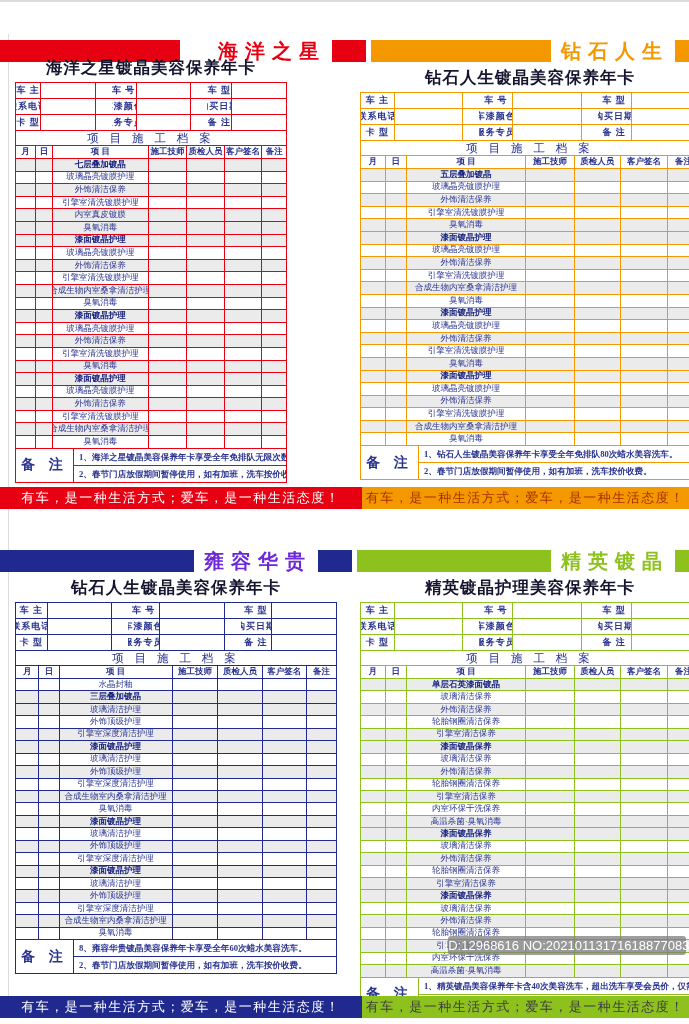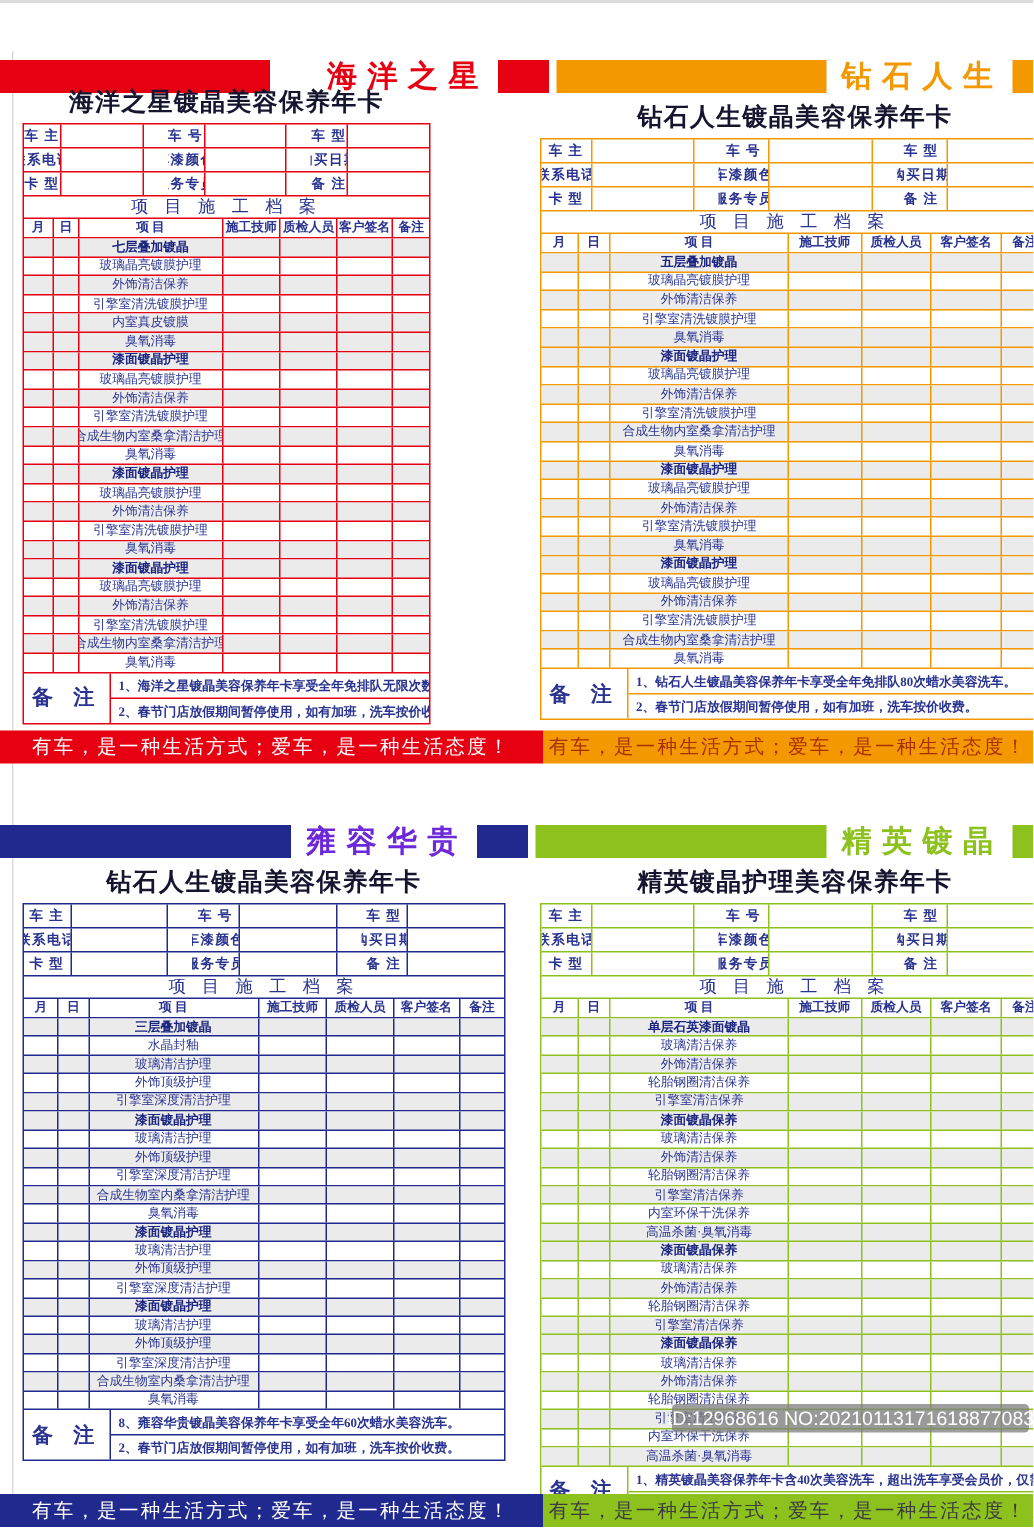--- a/index.html
+++ b/index.html
@@ -650,33 +650,33 @@
       <div class="cols">
           <div class="ccell c0">月</div>
           <div class="ccell c1">日</div>
           <div class="ccell c2">项 目</div>
           <div class="ccell c3">施工技师</div>
           <div class="ccell c4">质检人员</div>
           <div class="ccell c5">客户签名</div>
           <div class="ccell c6">备注</div>
         </div>
       <div class="rows">
+          <div class="rrow">
+            <div class="ccell c0"></div>
+            <div class="ccell c1"></div>
+            <div class="ccell c2">水晶封釉</div>
+            <div class="ccell c3"></div>
+            <div class="ccell c4"></div>
+            <div class="ccell c5"></div>
+            <div class="ccell c6"></div>
+          </div>
           <div class="rrow alt hd">
             <div class="ccell c0"></div>
             <div class="ccell c1"></div>
             <div class="ccell c2">三层叠加镀晶</div>
-            <div class="ccell c3"></div>
-            <div class="ccell c4"></div>
-            <div class="ccell c5"></div>
-            <div class="ccell c6"></div>
-          </div>
-          <div class="rrow">
-            <div class="ccell c0"></div>
-            <div class="ccell c1"></div>
-            <div class="ccell c2">水晶封釉</div>
             <div class="ccell c3"></div>
             <div class="ccell c4"></div>
             <div class="ccell c5"></div>
             <div class="ccell c6"></div>
           </div>
           <div class="rrow alt">
             <div class="ccell c0"></div>
             <div class="ccell c1"></div>
             <div class="ccell c2">玻璃清洁护理</div>
             <div class="ccell c3"></div>

